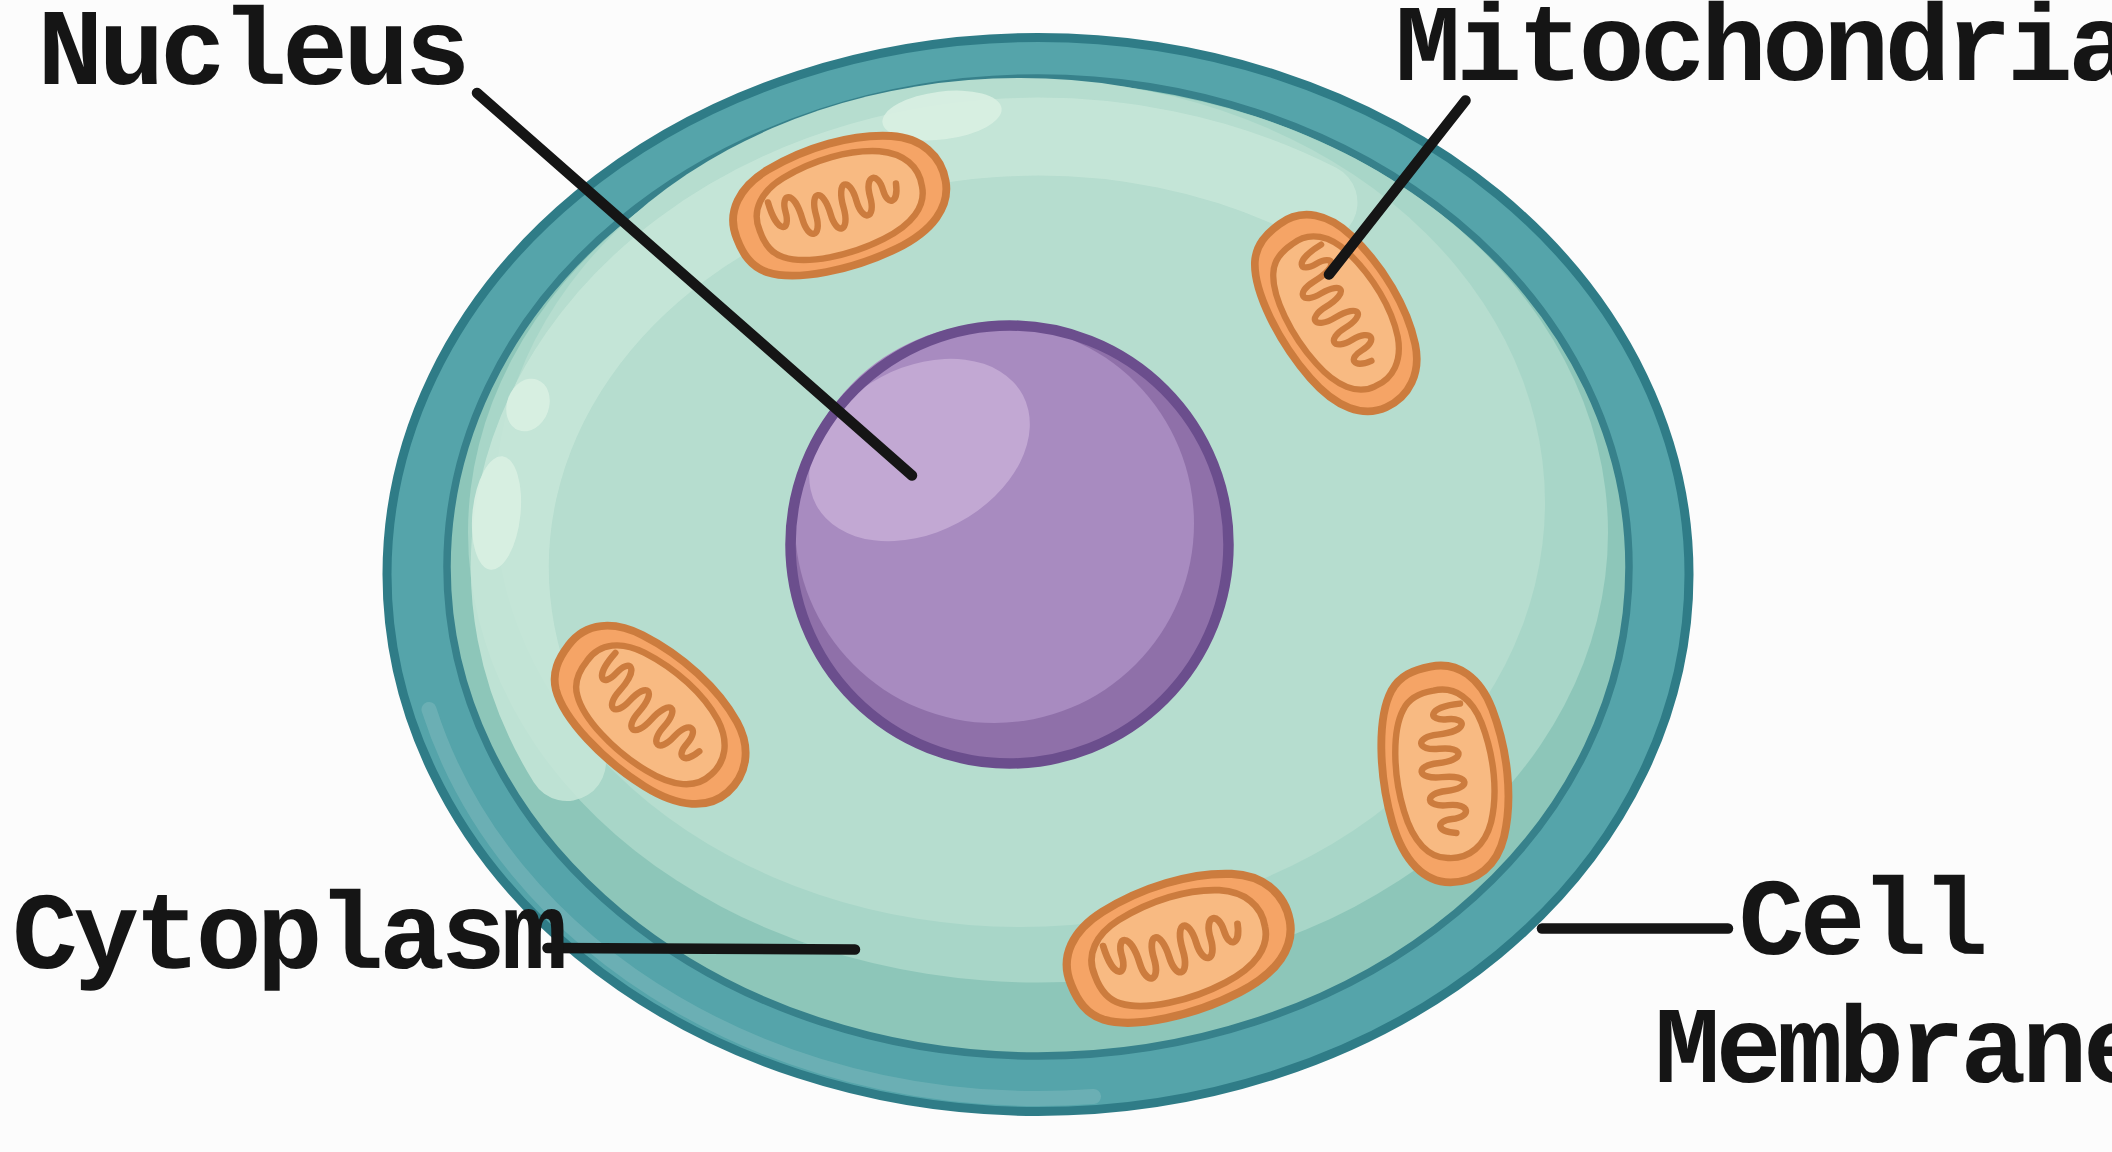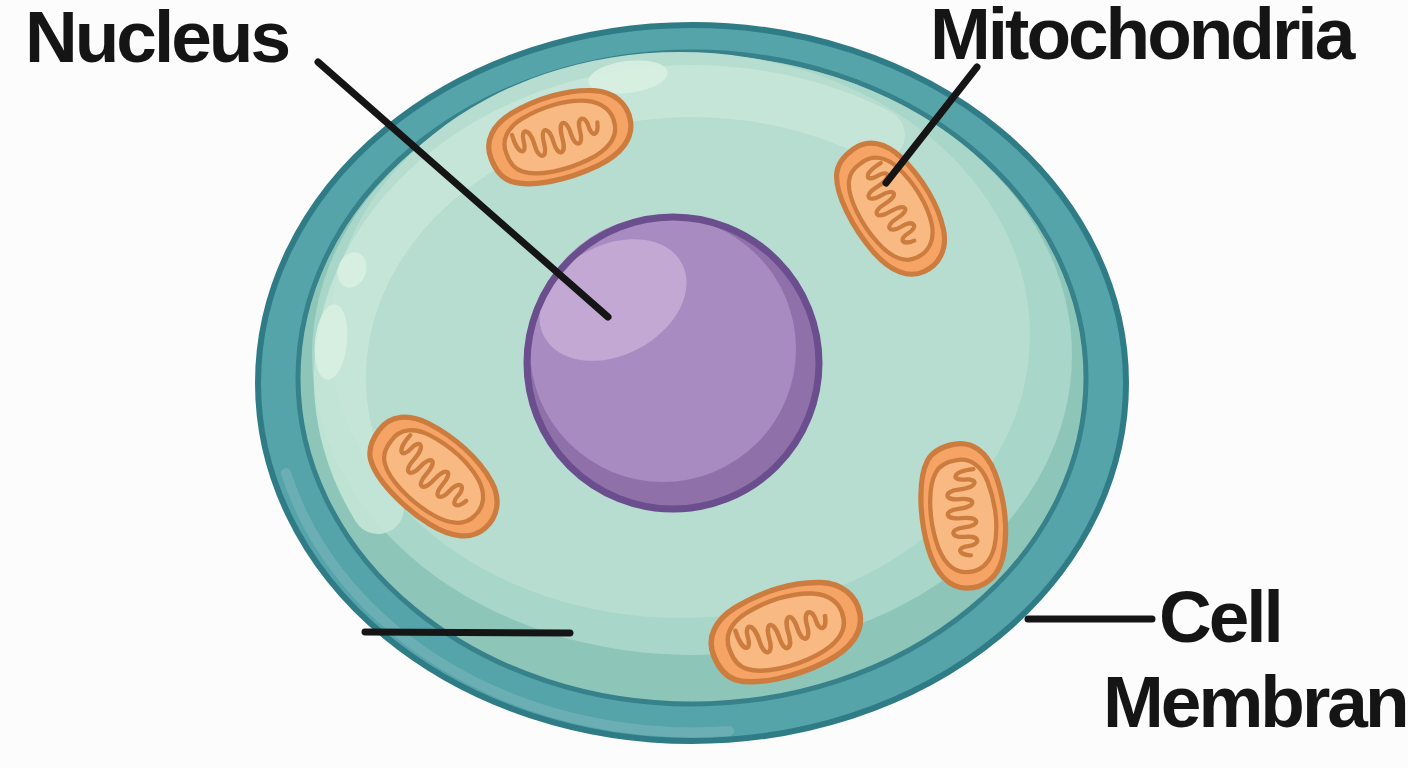--- a/index.html
+++ b/index.html
@@ -1,21 +1,21 @@
 <!DOCTYPE html>
 <html style="--background: #fcfcfc; --membrane-band: #55a4aa; --membrane-outline: #2f7c87; --membrane-inner-line: #37818b; --membrane-sliver: #7ab8bb; --cytoplasm-base: #8dc6b9; --cytoplasm-main: #a8d6c8; --cytoplasm-light: #b6ddcf; --cytoplasm-highlight: #c7e6d8; --cytoplasm-blob: #d9efe2; --nucleus-fill: #a88bc0; --nucleus-shadow: #8f70a9; --nucleus-highlight: #c2a8d3; --nucleus-outline: #6b4e8d; --mitochondria-fill: #f5a466; --mitochondria-inner: #f8ba82; --mitochondria-outline: #cc7c3e; --label-color: #151515; --line-color: #151515;"><head>
 <meta charset="utf-8">
 <style>
   html,body{margin:0;padding:0;background:#ffffff;}
   .canvas{
     position:relative;
     width:1408px;height:768px;
     overflow:hidden;
     background:var(--background,#fcfcfc);
-    font-family:Liberation Sans, sans-serif;
+    font-family:Liberation Mono, monospace;
   }
   .diagram-svg{position:absolute;left:0;top:0;width:1408px;height:768px;}
   .label{
     position:absolute;
     font-weight:700;
     font-size:73px;
     line-height:1;
     letter-spacing:-3px;
     color:var(--label-color,#151515);
     white-space:nowrap;
@@ -86,19 +86,20 @@
     <line class="pointer" x1="318" y1="62" x2="608" y2="317"></line>
     <line class="pointer" x1="977" y1="67" x2="886" y2="183"></line>
     <line class="pointer" x1="365" y1="632" x2="570" y2="633"></line>
     <line class="pointer" x1="1028" y1="619" x2="1152" y2="619"></line>
   </svg>
 
   <div class="label" style="left:25px;top:0px;">Nucleus</div>
 
   <div class="label" style="left:930px;top:-3px;">Mitochondria</div>
 
+  <div class="label" style="left:8px;top:589px;">Cytoplasm</div>
 
   <div>
     <div class="label" style="left:1159px;top:580px;">Cell</div>
     <div class="label" style="left:1103px;top:665px;">Membrane</div>
   </div>
 
 </div>
 
 </body></html>

